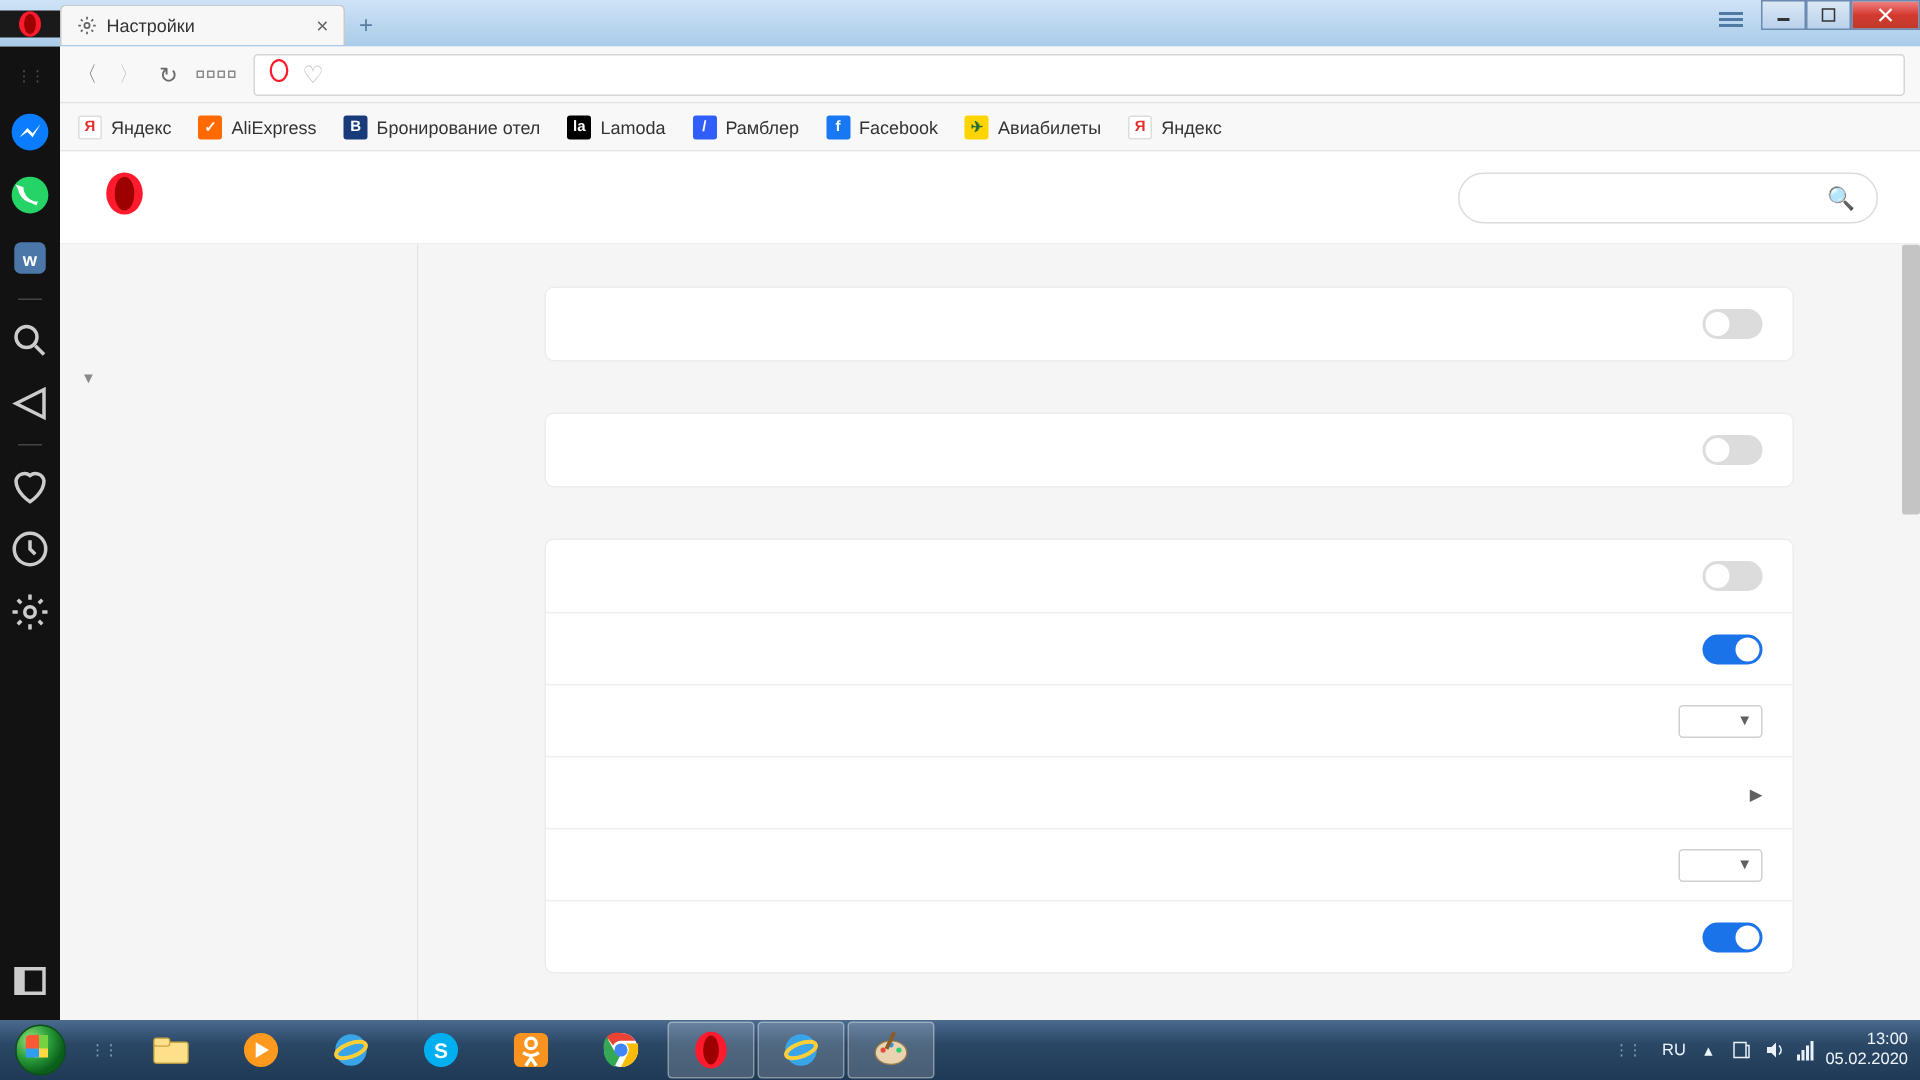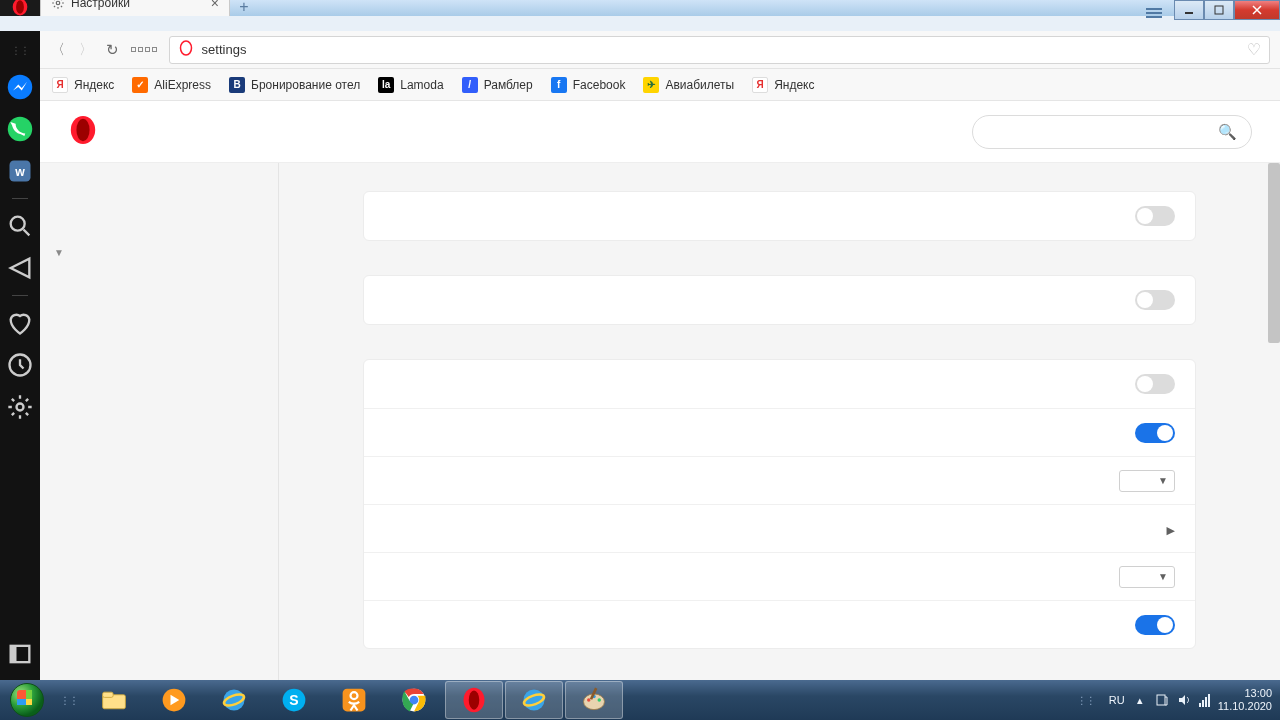--- a/index.html
+++ b/index.html
@@ -1,19 +1,19 @@
 <!DOCTYPE html>
 <html><head>
 <meta charset="utf-8">
 <style>
 * { box-sizing: border-box; margin: 0; padding: 0; font-family: "Segoe UI", Arial, sans-serif; }
 body { width: 1280px; height: 720px; overflow: hidden; background: #e8f0f8; position: relative; }
 
 
-.titlebar { position: absolute; top: 0; left: 0; right: 0; height: 16px; background: linear-gradient(#cfe3f7,#a9cbe8); display: flex; align-items: flex-end; }
+.titlebar { position: absolute; top: 0; left: 0; right: 0; height: 31px; background: linear-gradient(#cfe3f7,#a9cbe8); display: flex; align-items: center; }
 .opera-btn { width: 40px; background: #1a1a1a; display:flex; align-items:center; justify-content:center; }
 .opera-btn svg { width:18px; height:18px; }
 .tab { display:flex; align-items:center; background:#f7f7f7; border-top-left-radius:4px; border-top-right-radius:4px; margin-top:2px; height:27px; padding:0 10px; gap:6px; min-width:190px; border:1px solid #c9c9c9; border-bottom:none;}
 .tab .gear { width:14px; height:14px; }
 .tab-title { font-size:12px; color:#333; flex:1; }
 .tab-close { font-size:14px; color:#666; cursor:pointer; }
 .newtab { width:28px; display:flex; align-items:center; justify-content:center; color:#5a7ca0; font-size:16px; margin-top:4px; cursor:pointer;}
 .win-controls { position:absolute; right:0; top:0; display:flex; height:20px;}
 .win-controls div { width:30px; height:20px; border:1px solid #6a8ab0; background:linear-gradient(#dce9f6,#b8d1eb); display:flex; align-items:center; justify-content:center; font-size:10px; color:#333;}
 .win-controls .close { background:linear-gradient(#f08080,#d43a2f,#c0392b); color:#fff; width:46px;}
@@ -202,21 +202,20 @@
   <div class="speed">
       <span></span>
       <span></span>
       <span></span>
       <span></span>
     </div>
   <div class="addrwrap">
     <span class="addr-o"><svg viewBox="0 0 32 32">
           <ellipse cx="16" cy="16" rx="11" ry="14" fill="none" stroke="#ff1b2d" stroke-width="3"></ellipse>
         </svg></span>
-    <input class="addr-text" value="settings" style="">
     <span class="heart">♡</span>
   </div>
 </div>
 
 <div class="bmbar" id="bmbar">
     <div class="bm">
       <span class="ico" style="background: rgb(255, 255, 255); color: rgb(229, 46, 46); border: 1px solid rgb(221, 221, 221);">Я</span>
       <span>Яндекс</span>
     </div>
     <div class="bm">
@@ -410,16 +409,16 @@
         </svg>
       </span>
     <div class="bars">
         <span style="height:4px"></span>
         <span style="height:7px"></span>
         <span style="height:10px"></span>
         <span style="height:13px"></span>
       </div>
     <div class="clock">
       <div>13:00</div>
-      <div>11.10.2020</div>
+      <div>05.02.2020</div>
     </div>
   </div>
 </div>
 
 </body></html>

